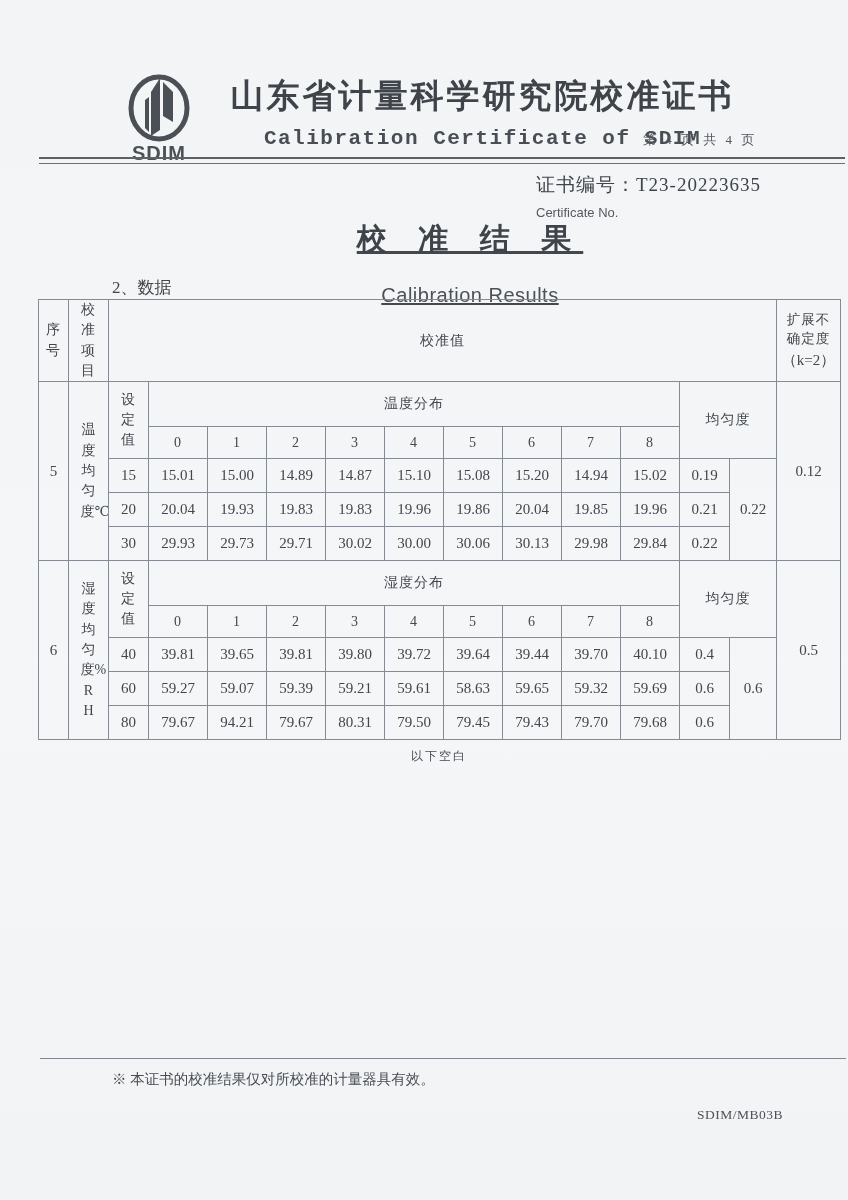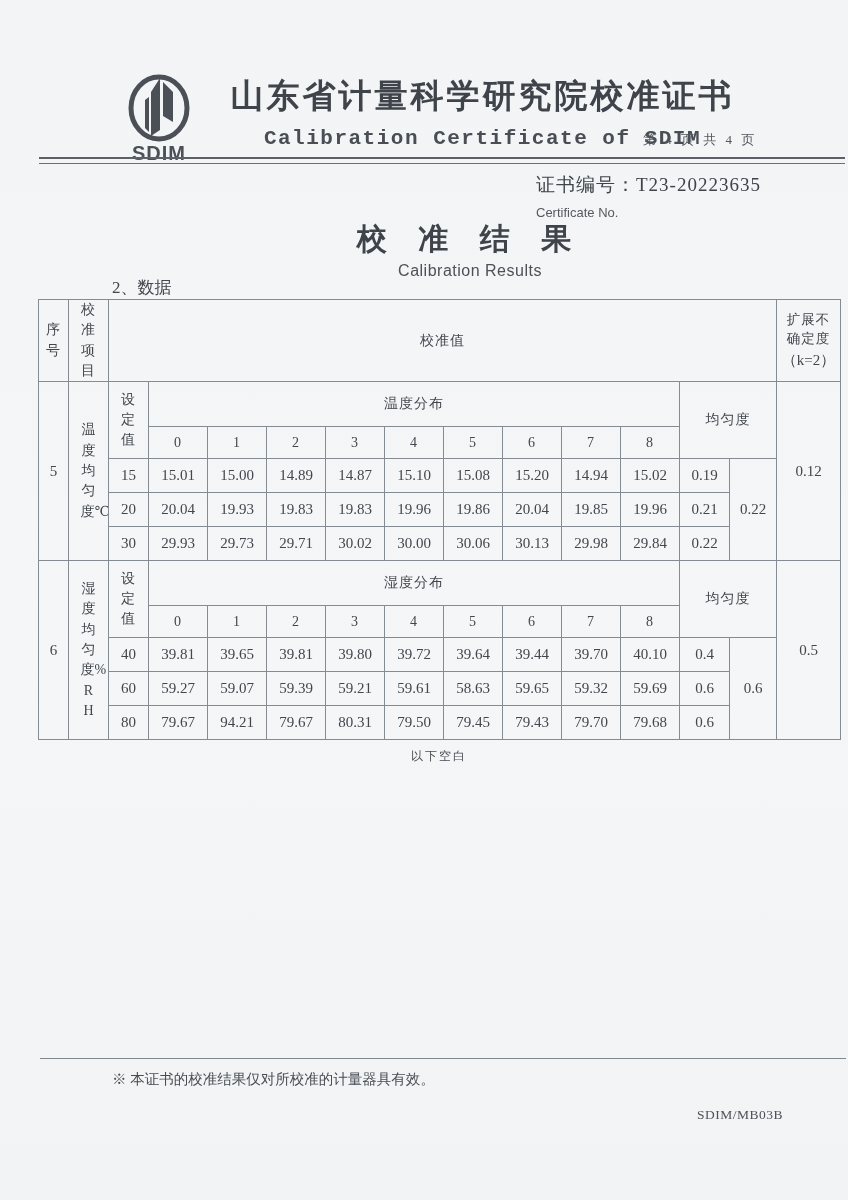--- a/index.html
+++ b/index.html
@@ -20,24 +20,24 @@
             font-size:21px;font-weight:bold;letter-spacing:1.5px;color:#494e54;}
   .page-info{position:absolute;left:643px;top:131px;font-size:13px;letter-spacing:3px;color:#53585e;}
   .double-rule{position:absolute;left:39px;top:157px;width:806px;height:4px;
                border-top:2px solid #5c6167;border-bottom:1px solid #6a6f75;}
   
   .cert-block{position:absolute;left:536px;top:172px;}
   .cert-line{font-size:19px;letter-spacing:1px;color:#3f444a;}
   .cert-en{margin-top:7px;font-family:"Liberation Sans","DejaVu Sans",sans-serif;
            font-size:13px;color:#55595f;}
   
-  .sec-title{position:absolute;left:92px;top:219px;width:756px;text-align:center;}
+  .sec-title{position:absolute;left:92px;top:219px;width:756px;text-align:center;text-decoration:underline;}
   .sec-cn{font-size:30px;font-weight:bold;letter-spacing:12px;color:#3f444a;}
-  .sec-en{margin-top:2px;font-family:"Liberation Sans","DejaVu Sans",sans-serif;
-          font-size:16px;color:#4c5157;letter-spacing:.5px;}
+  .sec-en{margin-top:24px;font-family:"Liberation Sans","DejaVu Sans",sans-serif;
+          font-size:20px;color:#4c5157;letter-spacing:.5px;}
   .data-label{position:absolute;left:112px;top:276px;font-size:17px;color:#43484e;}
   
   .tbl-wrap{position:absolute;left:38px;top:299px;}
   table{border-collapse:collapse;table-layout:fixed;width:802px;}
   td{border:1px solid #858b93;text-align:center;vertical-align:middle;
      font-size:15px;padding:0;color:#42474d;overflow:hidden;}
   tr.h-head{height:80px;}
   tr.h-sub{height:45px;}
   tr.h-cols{height:32px;}
   tr.h-data{height:34px;}

